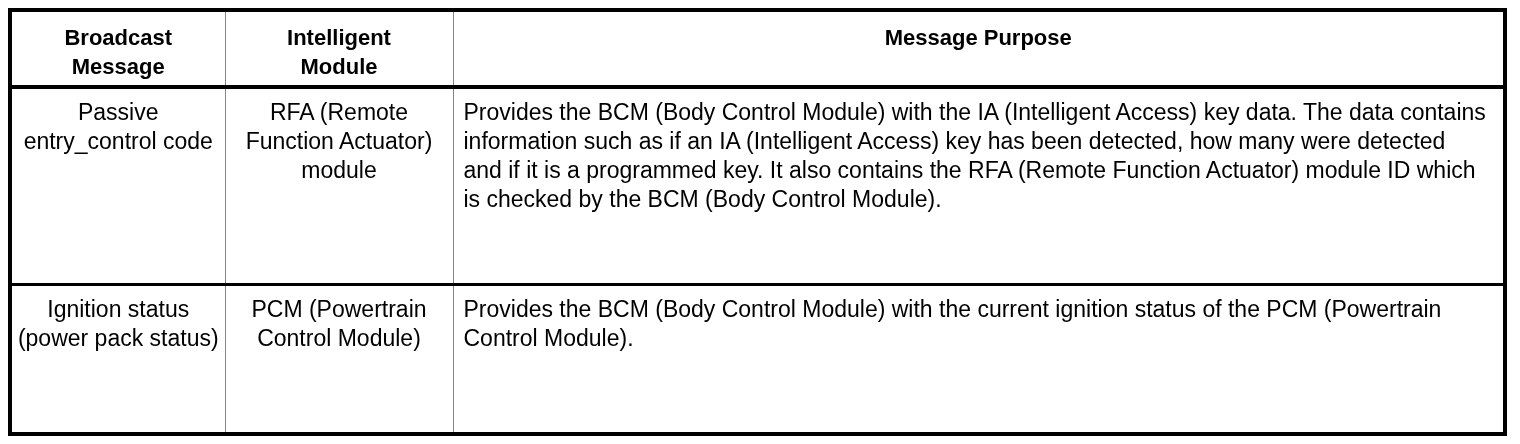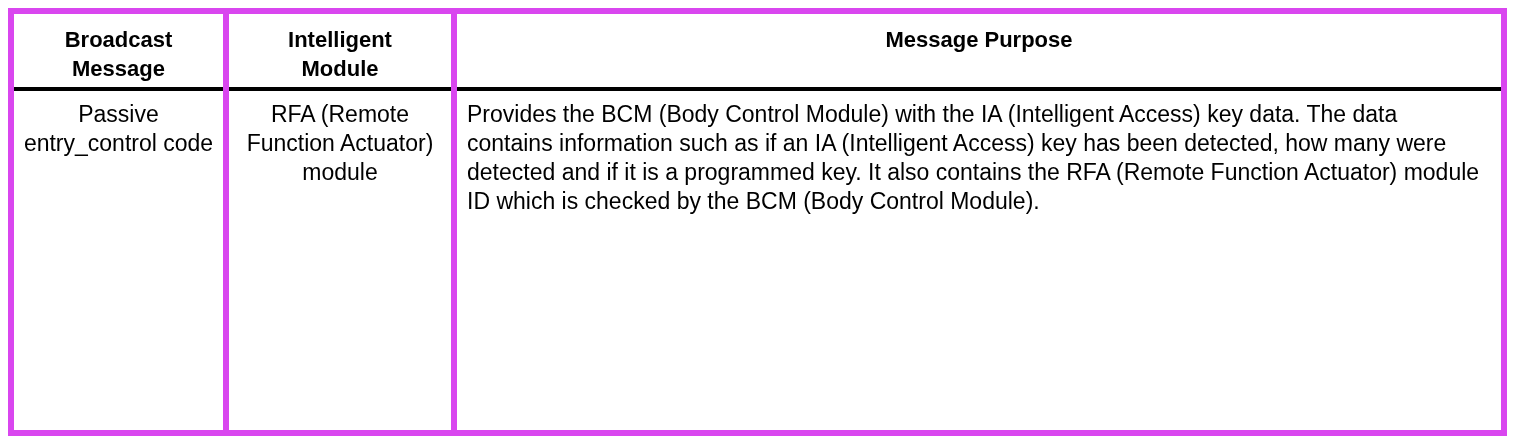--- a/index.html
+++ b/index.html
@@ -24,21 +24,21 @@
     border-collapse: collapse;
     table-layout: fixed;
     width: 100%;
     height: 428px;
     background: #ffffff;
     border: 4px solid #000000;
   }
   col.c1 { width: 215px; }
   col.c2 { width: 228px; }
   th, td {
-    border: 6px solid #d946ef;
+    border: 1px solid #d946ef;
     vertical-align: top;
     box-sizing: border-box;
     overflow: hidden;
   }
   thead th {
     border-bottom: 4px solid #000000;
     font-weight: bold;
     font-size: 22px;
     line-height: 29px;
     text-align: center;
@@ -91,15 +91,20 @@
           <span>Message Purpose</span>
         </th>
       </tr>
     </thead>
     <tbody>
       <tr class="data-row-0">
         <td class="c1">Passive entry_control code</td>
         <td class="c2">RFA (Remote Function Actuator) module</td>
         <td class="c3">Provides the BCM (Body Control Module) with the IA (Intelligent Access) key data. The data contains information such as if an IA (Intelligent Access) key has been detected, how many were detected and if it is a programmed key. It also contains the RFA (Remote Function Actuator) module ID which is checked by the BCM (Body Control Module).</td>
       </tr>
+      <tr class="data-row-2">
+        <td class="c1">Ignition status (power pack status)</td>
+        <td class="c2">PCM (Powertrain Control Module)</td>
+        <td class="c3">Provides the BCM (Body Control Module) with the current ignition status of the PCM (Powertrain Control Module).</td>
+      </tr>
     </tbody>
   </table>
 </div>
 
 </body></html>

